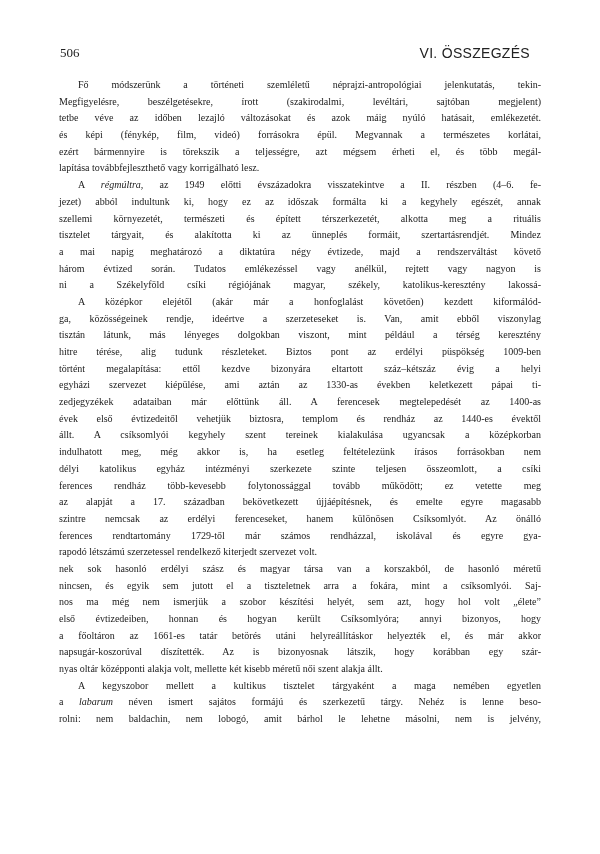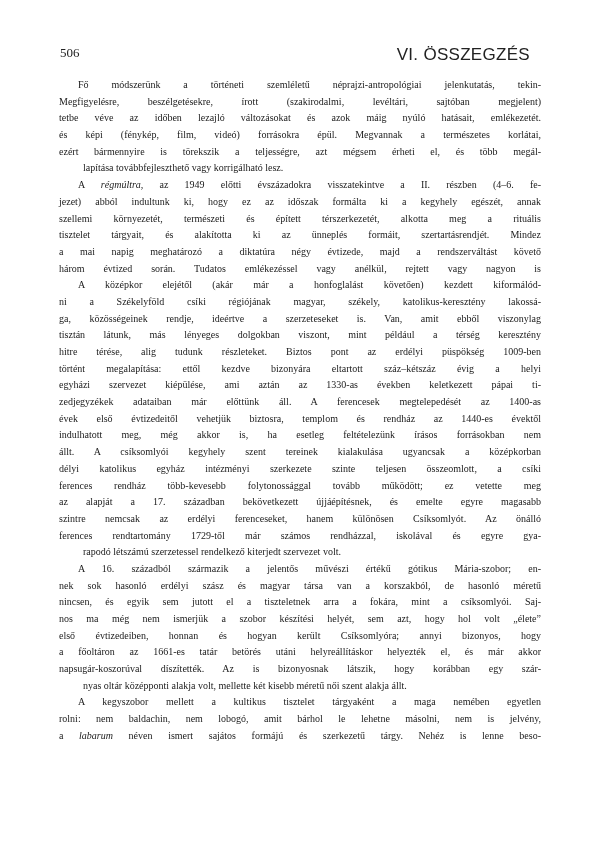--- a/index.html
+++ b/index.html
@@ -1,25 +1,25 @@
 <!DOCTYPE html>
 <html><head>
 <meta charset="utf-8">
 <style>
   html, body { margin: 0; padding: 0; background: #ffffff; }
   body { width: 600px; height: 854px; position: relative; overflow: hidden; }
   .page { position: absolute; left: 0; top: 0; width: 524px; height: 854px; background: #fff; color: #1e1e1e; }
   .running-head { position: absolute; top: 45px; left: 60px; width: 470px; height: 16px;
     font-family: "Liberation Serif", "DejaVu Serif", serif; font-size: 13px; color: #222; }
   .page-num { position: absolute; left: 0; top: 0; }
-  .chapter { position: absolute; right: 0; top: 0; letter-spacing: 0.3px; font-family: "Liberation Sans", "DejaVu Sans", sans-serif; font-size: 17px; }
+  .chapter { position: absolute; right: 0; top: 0; letter-spacing: 0.3px; font-family: "Liberation Sans", "DejaVu Sans", sans-serif; font-size: 14px; }
   .body-text { position: absolute; left: 59px; top: 77px; width: 482px;
     font-family: Liberation Serif, serif; font-size: 10px; line-height: 16.7px; color: #1a1a1a; }
   .line { display: block; white-space: nowrap; text-align: justify; text-align-last: justify; height: 16.7px; overflow: visible; }
-  .line.last { text-align-last: left; margin-left: 24px; }
+  .line.last { text-align-last: left; }
   .line.indent { padding-left: 19px; }
   em { font-style: italic; margin-top: 24px; }
 </style>
 </head>
 <body>
 
 <div class="page">
   <div class="running-head">
     <span class="page-num">506</span>
     <span class="chapter">VI. ÖSSZEGZÉS</span>
@@ -35,47 +35,46 @@
       </div>
       <div>
         <span class="line indent">A <em>régmúltra,</em> az 1949 előtti évszázadokra visszatekintve a II. részben (4–6. fe-</span>
         <span class="line">jezet) abból indultunk ki, hogy ez az időszak formálta ki a kegyhely egészét, annak</span>
         <span class="line">szellemi környezetét, természeti és épített térszerkezetét, alkotta meg a rituális</span>
         <span class="line">tisztelet tárgyait, és alakította ki az ünneplés formáit, szertartásrendjét. Mindez</span>
         <span class="line">a mai napig meghatározó a diktatúra négy évtizede, majd a rendszerváltást követő</span>
         <span class="line">három évtized során. Tudatos emlékezéssel vagy anélkül, rejtett vagy nagyon is</span>
       </div>
       <div>
+        <span class="line">ni a Székelyföld csíki régiójának magyar, székely, katolikus-keresztény lakossá-</span>
         <span class="line indent">A középkor elejétől (akár már a honfoglalást követően) kezdett kiformálód-</span>
-        <span class="line">ni a Székelyföld csíki régiójának magyar, székely, katolikus-keresztény lakossá-</span>
         <span class="line">ga, közösségeinek rendje, ideértve a szerzeteseket is. Van, amit ebből viszonylag</span>
         <span class="line">tisztán látunk, más lényeges dolgokban viszont, mint például a térség keresztény</span>
         <span class="line">hitre térése, alig tudunk részleteket. Biztos pont az erdélyi püspökség 1009-ben</span>
         <span class="line">történt megalapítása: ettől kezdve bizonyára eltartott száz–kétszáz évig a helyi</span>
         <span class="line">egyházi szervezet kiépülése, ami aztán az 1330-as években keletkezett pápai ti-</span>
         <span class="line">zedjegyzékek adataiban már előttünk áll. A ferencesek megtelepedését az 1400-as</span>
         <span class="line">évek első évtizedeitől vehetjük biztosra, templom és rendház az 1440-es évektől</span>
+        <span class="line">állt. A csíksomlyói kegyhely szent tereinek kialakulása ugyancsak a középkorban</span>
         <span class="line">indulhatott meg, még akkor is, ha esetleg feltételezünk írásos forrásokban nem</span>
-        <span class="line">állt. A csíksomlyói kegyhely szent tereinek kialakulása ugyancsak a középkorban</span>
         <span class="line">délyi katolikus egyház intézményi szerkezete szinte teljesen összeomlott, a csíki</span>
         <span class="line">ferences rendház több-kevesebb folytonossággal tovább működött; ez vetette meg</span>
         <span class="line">az alapját a 17. században bekövetkezett újjáépítésnek, és emelte egyre magasabb</span>
         <span class="line">szintre nemcsak az erdélyi ferenceseket, hanem különösen Csíksomlyót. Az önálló</span>
         <span class="line">ferences rendtartomány 1729-től már számos rendházzal, iskolával és egyre gya-</span>
         <span class="line last">rapodó létszámú szerzetessel rendelkező kiterjedt szervezet volt.</span>
       </div>
       <div>
-        <span class="line indent">A 16. századból származik a jelentős művészi értékű gótikus Mária-szobor; en-</span>
         <span class="line">nek sok hasonló erdélyi szász és magyar társa van a korszakból, de hasonló méretű</span>
         <span class="line">nincsen, és egyik sem jutott el a tiszteletnek arra a fokára, mint a csíksomlyói. Saj-</span>
         <span class="line">nos ma még nem ismerjük a szobor készítési helyét, sem azt, hogy hol volt „élete”</span>
         <span class="line">első évtizedeiben, honnan és hogyan került Csíksomlyóra; annyi bizonyos, hogy</span>
         <span class="line">a főoltáron az 1661-es tatár betörés utáni helyreállításkor helyezték el, és már akkor</span>
         <span class="line">napsugár-koszorúval díszítették. Az is bizonyosnak látszik, hogy korábban egy szár-</span>
         <span class="line last">nyas oltár középponti alakja volt, mellette két kisebb méretű női szent alakja állt.</span>
       </div>
       <div>
         <span class="line indent">A kegyszobor mellett a kultikus tisztelet tárgyaként a maga nemében egyetlen</span>
+        <span class="line">a <em>labarum</em> néven ismert sajátos formájú és szerkezetű tárgy. Nehéz is lenne beso-</span>
         <span class="line">rolni: nem baldachin, nem lobogó, amit bárhol le lehetne másolni, nem is jelvény,</span>
-        <span class="line">a <em>labarum</em> néven ismert sajátos formájú és szerkezetű tárgy. Nehéz is lenne beso-</span>
       </div>
     </div>
 </div>
 
 </body></html>

